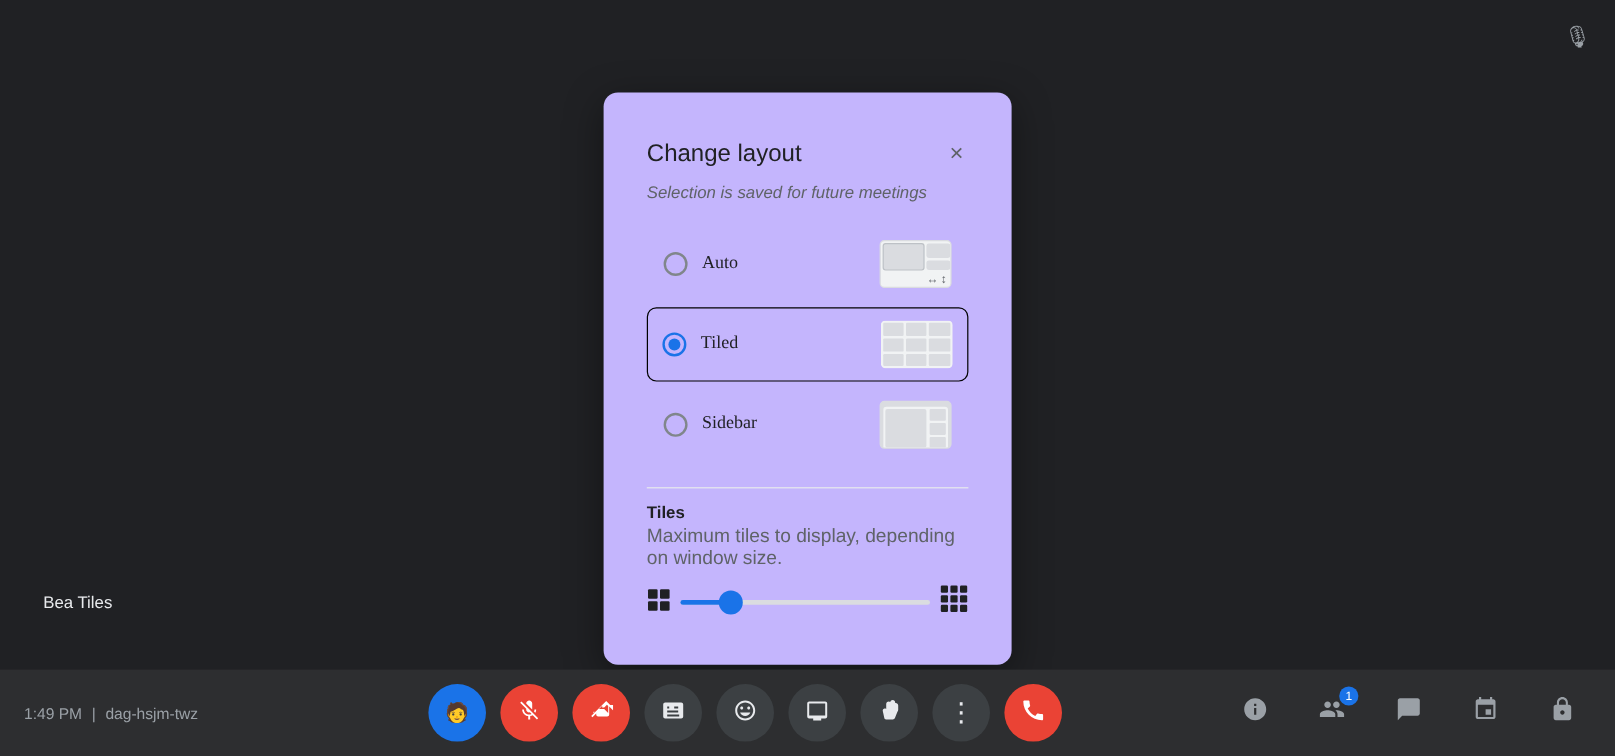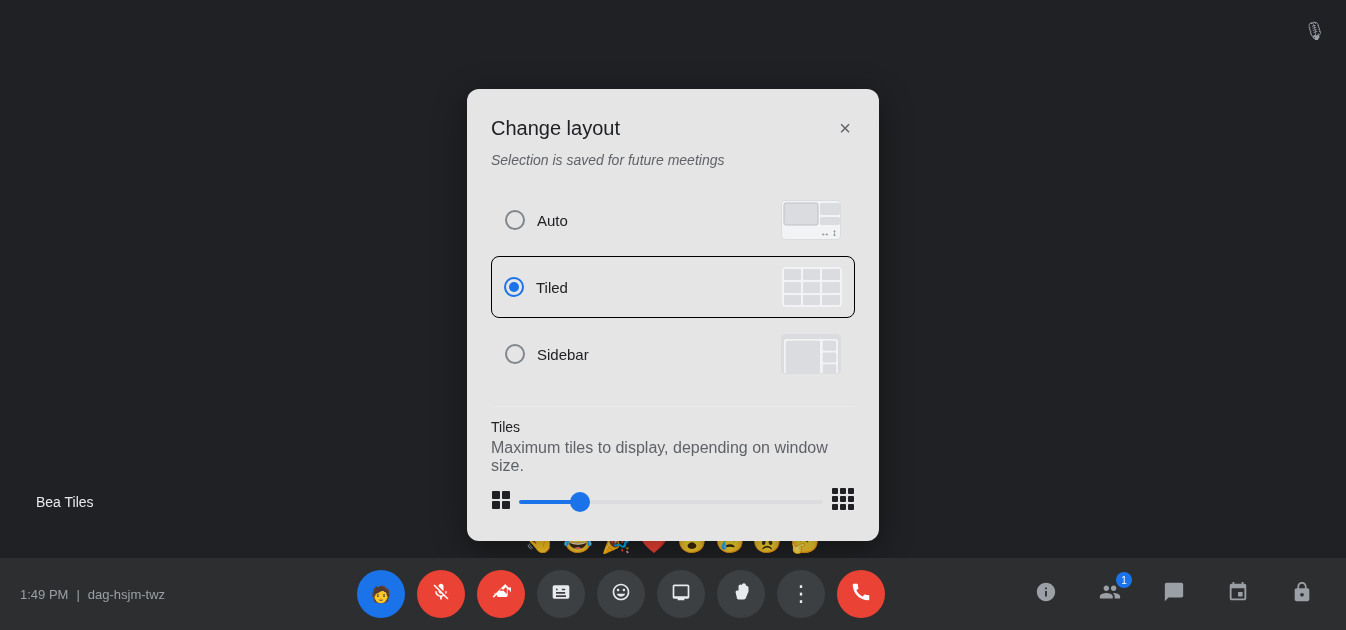--- a/index.html
+++ b/index.html
@@ -145,24 +145,24 @@
       position: absolute;
       top: 0; left: 0; right: 0; bottom: 0;
       display: flex;
       align-items: center;
       justify-content: center;
       pointer-events: none;
     }
 
     
     .modal {
-      background: #e5e5e5;
+      background: #c4b5fd;
       border-radius: 12px;
-      width: 412px;
-      padding: 24px;
+      width: 340px;
+      padding: 36px;
       pointer-events: all;
       position: relative;
       box-shadow: 0 8px 32px rgba(0,0,0,0.4);
     }
 
     .modal-header {
       display: flex;
       justify-content: space-between;
       align-items: center;
       margin-bottom: 8px;
@@ -192,20 +192,21 @@
       color: #5f6368;
       margin-bottom: 20px;
       font-style: italic;
     }
 
     
     .layout-options {
       display: flex;
       flex-direction: column;
       gap: 4px;
+      font-family: Liberation Serif, serif;
     }
 
     .layout-option {
       display: flex;
       align-items: center;
       justify-content: space-between;
       padding: 10px 12px;
       border-radius: 8px;
       cursor: pointer;
       border: 2px solid transparent;
@@ -285,21 +286,21 @@
       padding: 2px;
     }
 
     
     .tiles-section {
       margin-top: 20px;
     }
 
     .tiles-title {
       font-size: 14px;
-      font-weight: 400;
+      font-weight: 700;
       color: #202124;
       margin-bottom: 4px;
     }
 
     .tiles-subtitle {
       font-size: 16px;
       color: #5f6368;
       margin-bottom: 12px;
     }
 

